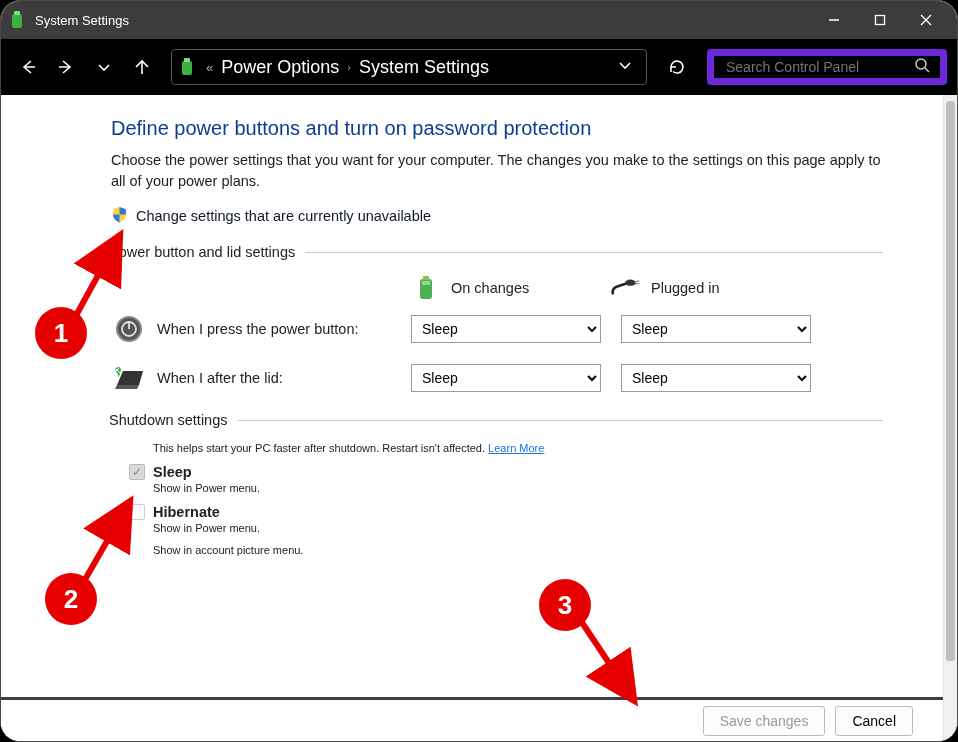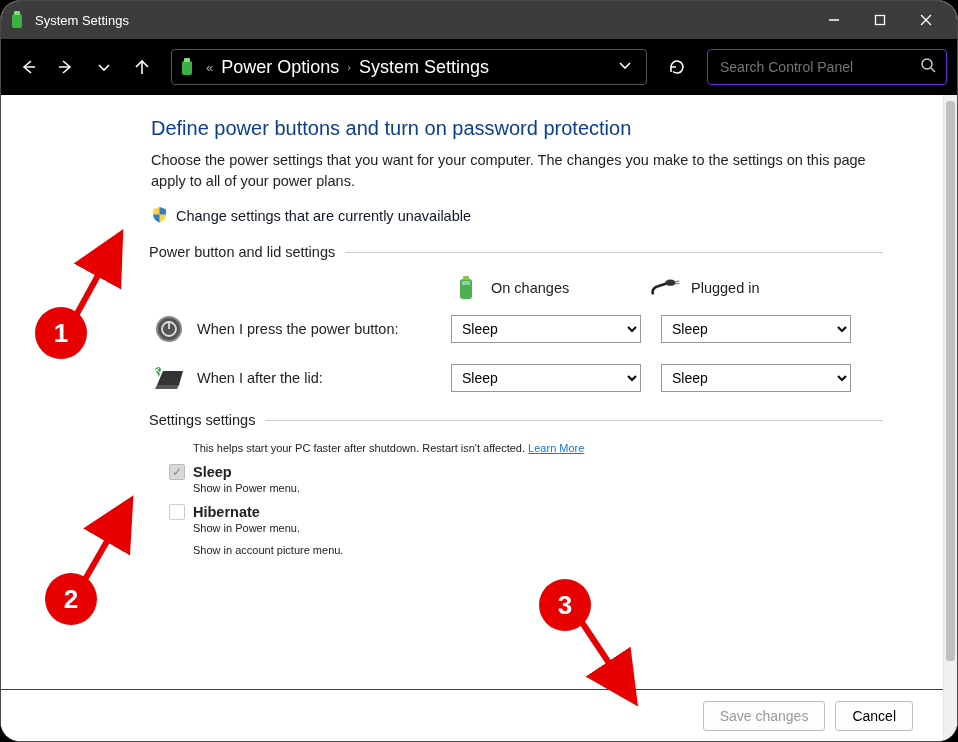--- a/index.html
+++ b/index.html
@@ -21,27 +21,27 @@
   .navbar { height:56px; background:#000; display:flex; align-items:center; padding:0 10px; gap:4px; }
   .navbtn { width:34px; height:34px; display:flex; align-items:center; justify-content:center; color:#fff; border-radius:4px; }
   .navbtn svg { stroke:#fff; fill:none; }
   .breadcrumb-wrap { flex:1; display:flex; align-items:center; height:36px; border:1px solid #555; border-radius:4px; margin:0 8px; padding:0 8px; color:#fff; gap:6px; }
   .breadcrumb-wrap .bc-icon { width:18px; height:18px; }
   .bc-sep { color:#aaa; font-size:13px; margin:0 2px;}
   .bc-text { font-size:18px; }
   .bc-chev { color:#aaa; font-size:11px; padding:0 2px;}
   .bc-dd { margin-left:auto; padding:0 6px; color:#fff; }
   .refreshbtn { width:36px; height:36px; display:flex; align-items:center; justify-content:center; color:#fff; }
-  .searchbox { width:240px; height:36px; border:1px solid #6d28d9; border-radius:4px; margin-left:8px; display:flex; align-items:center; padding:0 10px; }
+  .searchbox { width:240px; height:36px; border:7px solid #6d28d9; border-radius:4px; margin-left:8px; display:flex; align-items:center; padding:0 10px; }
   .searchbox input { flex:1; background:transparent; border:none; outline:none; color:#ccc; font-size:14px; }
   .searchbox .sicon { color:#ccc; }
 
   
   .content-wrap { position:absolute; top:94px; left:0; right:0; bottom:0; background:#fff; display:flex; }
-  .content { flex:1; padding:22px 60px 8px 110px; font-size:14.5px; color:#222; overflow:hidden;margin-left:40px; }
+  .content { flex:1; padding:22px 60px 8px 110px; font-size:14.5px; color:#222; overflow:hidden; }
   .scrollbar { width:14px; background:#f0f0f0; height:100%; position:relative; border-left:1px solid #e5e5e5;}
   .scroll-thumb { position:absolute; left:2px; right:2px; top:6px; height:560px; background:#c0c0c0; border-radius:3px; }
 
   h1.page-title { color:#0a3e8f; font-size:20px; font-weight:400; margin:0 0 10px; }
   .subtitle { margin:0 0 14px; line-height:1.45; font-size:14.5px; }
   .shield-link { display:flex; align-items:center; gap:8px; margin-bottom:18px; }
   .shield-link a { color:#0f172a; text-decoration:none; font-size:14.5px; }
 
   .section-header { display:flex; align-items:center; gap:10px; margin:4px 0 14px; }
   .section-header .sh-label { font-size:14.5px; white-space:nowrap; }
@@ -62,21 +62,21 @@
   .chk-line { display:flex; align-items:center; gap:8px; }
   .chk { width:16px; height:16px; border:1px solid #999; border-radius:2px; display:flex; align-items:center; justify-content:center; }
   .chk.checked-dis { background:#d9d9d9; border-color:#bbb; }
   .chk.checked-dis::after { content:"✓"; font-size:12px; color:#888; line-height:1; }
   .chk.unchecked-dis { background:#fff; border-color:#ccc; }
   .chk-label { font-weight:600; font-size:14.5px; }
   .chk-desc { margin:2px 0 10px 24px; font-size:11px; }
   .chk-desc a { color:#1a73e8; }
 
   
-  .footer { position:absolute; bottom:0; left:0; right:14px; height:52px; border-top:1px solid #404040; background:#fff; display:flex; align-items:center; justify-content:flex-end; padding:0 30px; gap:10px; }
+  .footer { position:absolute; bottom:0; left:0; right:14px; height:44px; border-top:3px solid #404040; background:#fff; display:flex; align-items:center; justify-content:flex-end; padding:0 30px; gap:10px; }
   .btn { height:30px; padding:0 16px; border:1px solid #bbb; background:#fdfdfd; border-radius:3px; font-size:14px; display:flex; align-items:center; }
   .btn.disabled { color:#999; }
   
   
   .anno-badge { position:absolute; width:52px; height:52px; background:#e60000; border-radius:50%; display:flex; align-items:center; justify-content:center; color:#fff; font-size:26px; font-weight:700; z-index:50; }
 
 </style>
 </head>
 <body>
 
@@ -234,21 +234,21 @@
               <path d="M8 4 Q6 0 2 4 L6 12" fill="#3cb043"></path>
               <path d="M6 3 L2 7 M3 4 L7 8" stroke="#fff" stroke-width="1"></path>
             </svg>
         </span>
         <span class="rl">When I after the lid:</span>
         <select class="sel"><option>Sleep</option></select>
         <select class="sel"><option>Sleep</option></select>
       </div>
 
       <div class="section-header" style="margin-top:6px; margin-left:-2px;">
-        <span class="sh-label">Settings settings</span>
+        <span class="sh-label">Shutdown settings</span>
         <span class="sh-line"></span>
       </div>
 
       <div class="chk-row">
         <div class="chk-desc"><span>This helps start your PC faster after shutdown. Restart isn't affected. </span><a href="#">Learn More</a></div>
       </div>
 
       <div class="chk-row">
         <div class="chk-line">
           <span class="chk checked-dis"></span>

